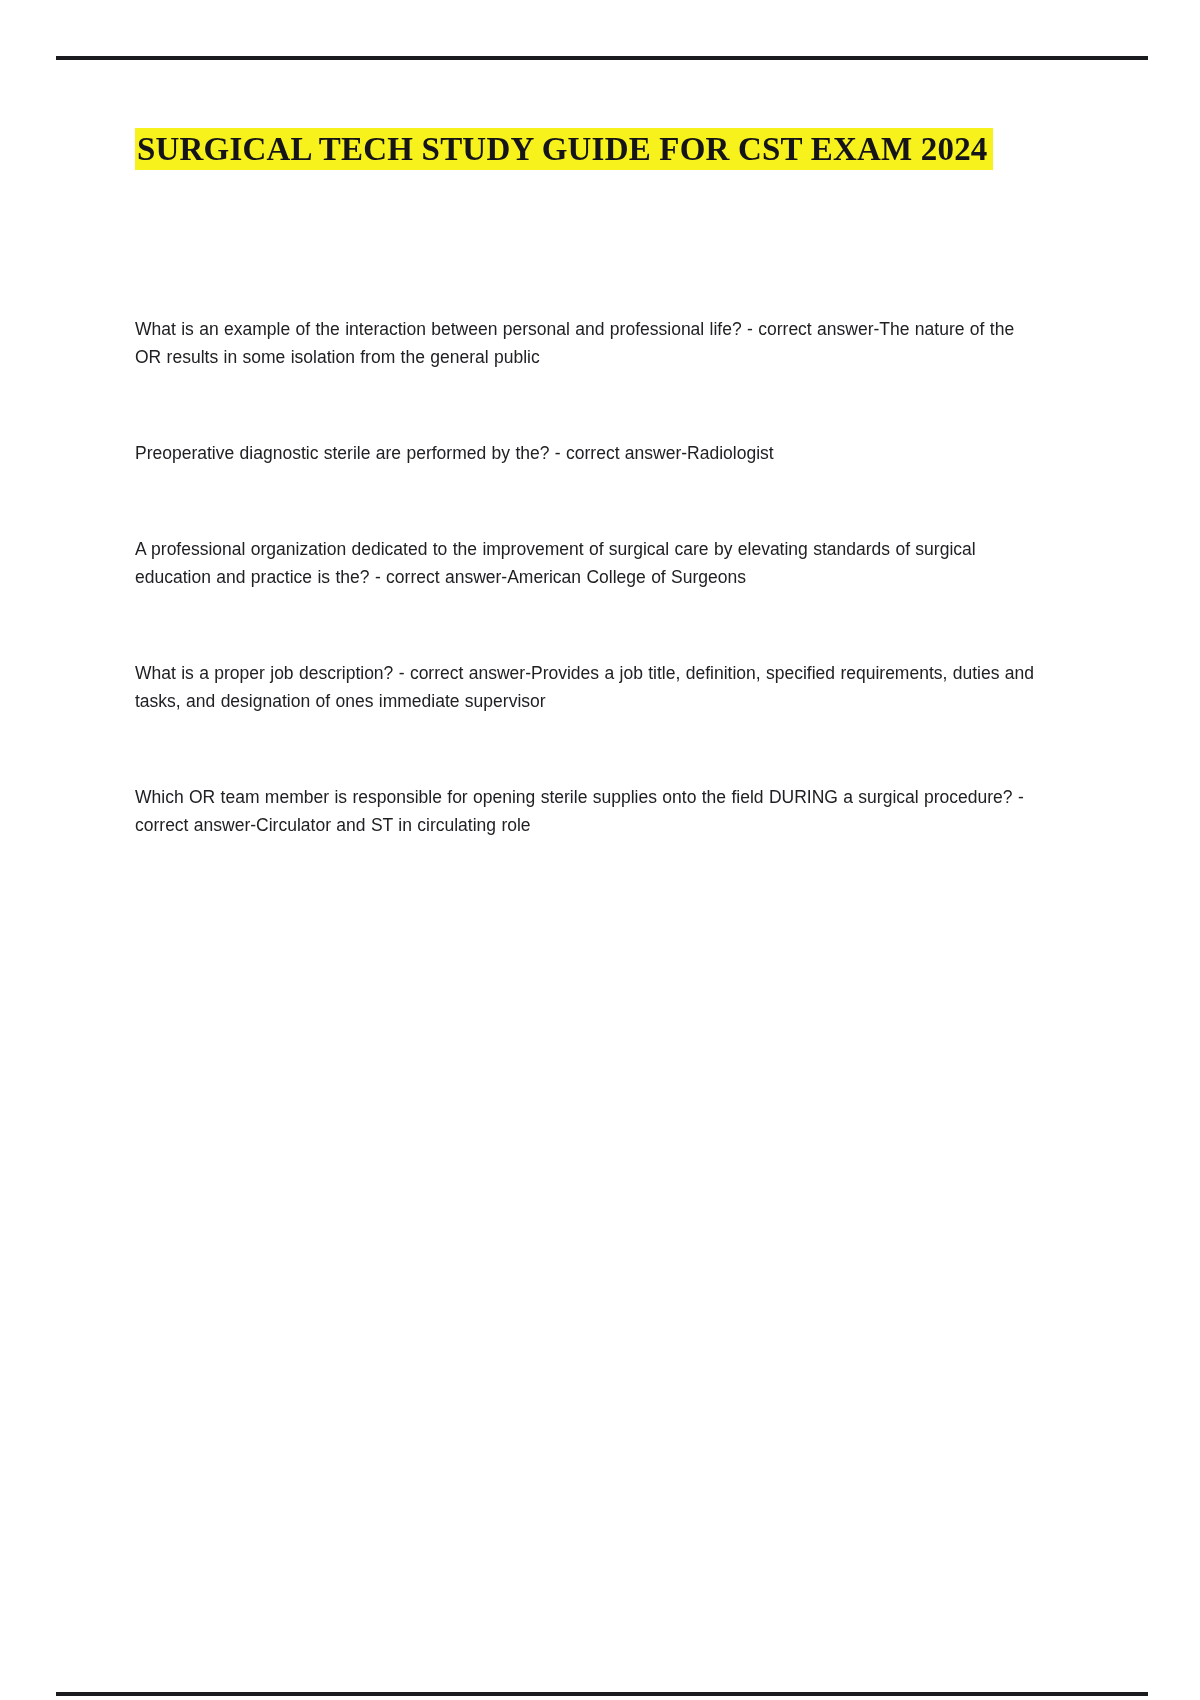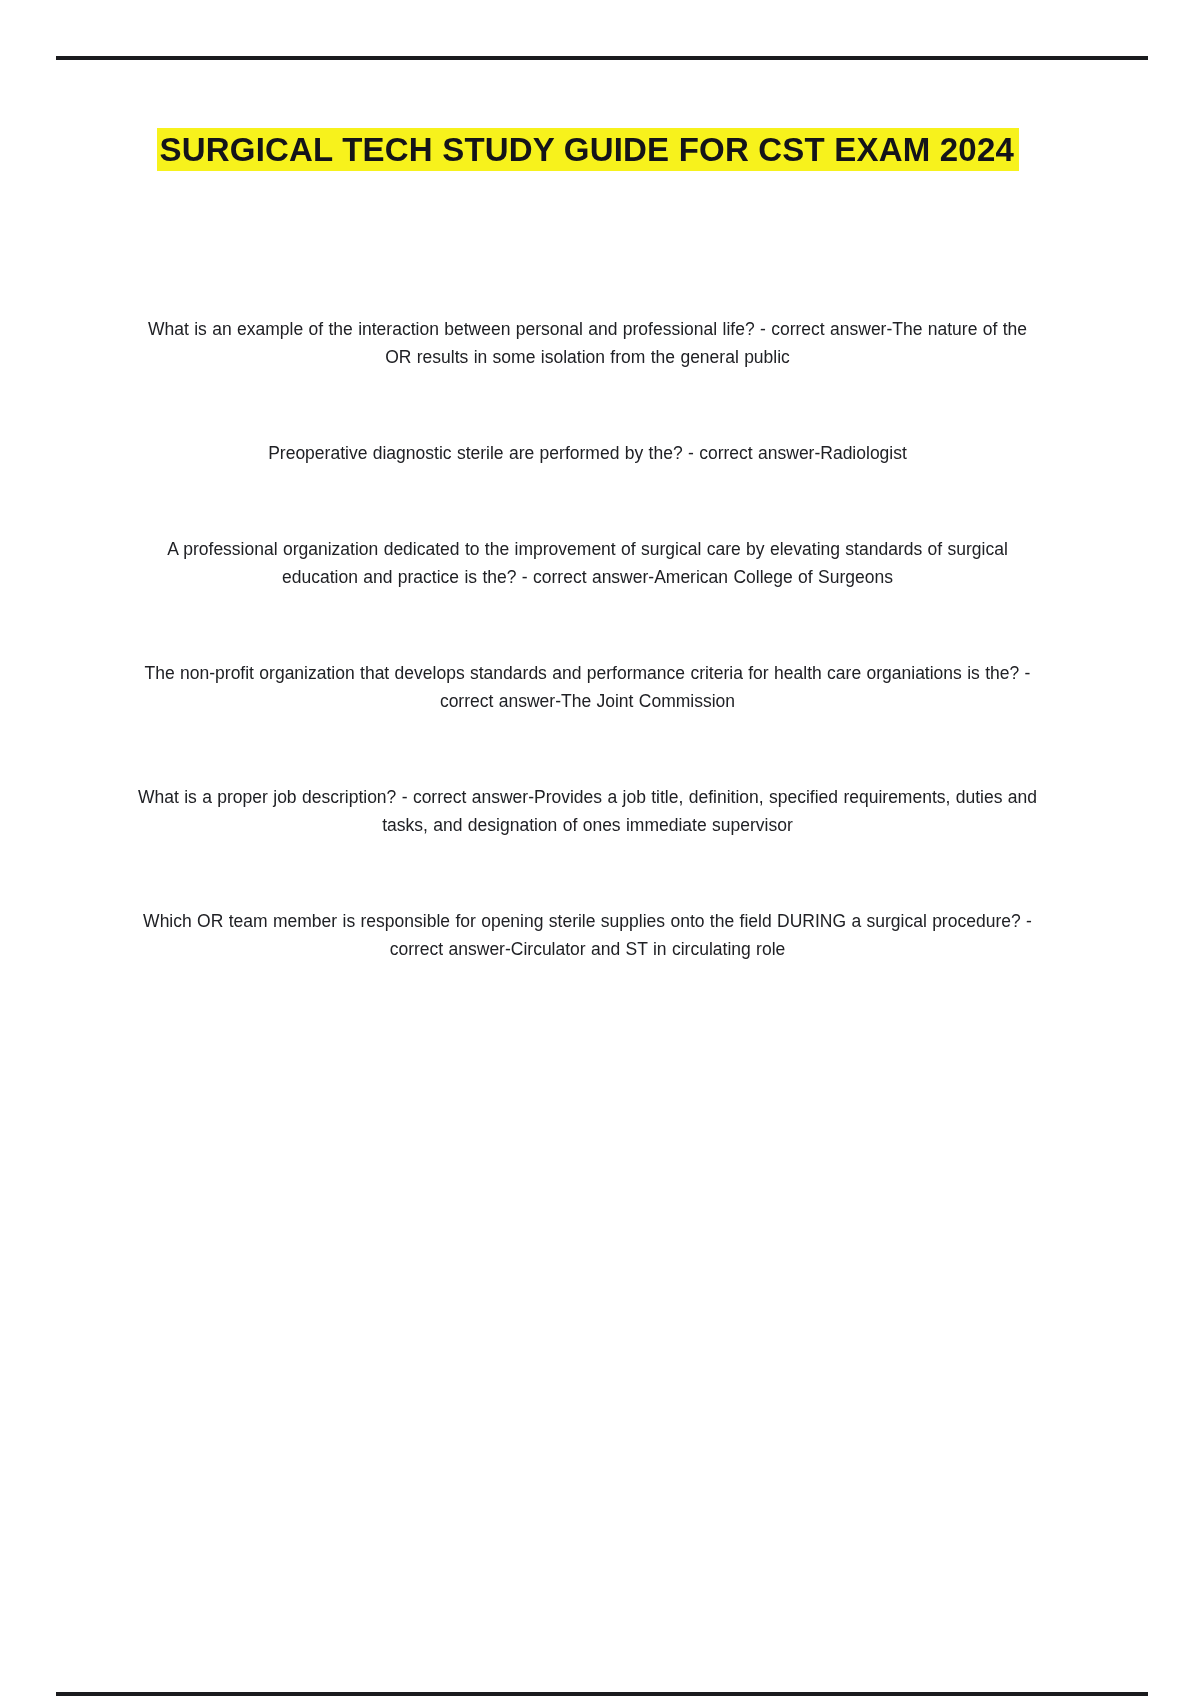--- a/index.html
+++ b/index.html
@@ -26,58 +26,55 @@
   .rule-bottom { top: 1692px; }
 
   .content {
     position: absolute;
     left: 135px;
     top: 128px;
     width: 905px;
   }
 
   .doc-title {
-    margin: 0 0 143px 12px;
+    margin: 0 0 143px 0;
     max-width: 872px;
-    font-family: Liberation Sans, sans-serif;
+    font-family: Liberation Serif, serif;
     font-weight: bold;
     font-size: 33px;
     line-height: 1.32;
     letter-spacing: 0.2px;
     color: #141419;
-    text-align: right;
   }
   .doc-title mark {
     background: #f7f21c;
     color: #141419;
     padding: 3px 5px 3px 2px;
     -webkit-box-decoration-break: clone;
     box-decoration-break: clone;
   }
 
   .qa-item {
     margin: 0 0 68px 0;
     font-size: 17.5px;
     line-height: 28px;
     color: #202125;
     word-spacing: 0.5px;
-    text-align: center;
   }
 </style>
 </head>
 <body>
 
 <div class="page">
   <div class="rule rule-top"></div>
 
   <div class="content">
     <h1 class="doc-title"><mark>SURGICAL TECH STUDY GUIDE FOR CST EXAM 2024</mark></h1>
 
     <p class="qa-item">What is an example of the interaction between personal and professional life? - correct answer-The nature of the OR results in some isolation from the general public</p>
     <p class="qa-item">Preoperative diagnostic sterile are performed by the? - correct answer-Radiologist</p>
     <p class="qa-item">A professional organization dedicated to the improvement of surgical care by elevating standards of surgical education and practice is the? - correct answer-American College of Surgeons</p>
-    <p class="qa-item">The non-profit organization that develops standards and performance criteria for health care organiations is the? - correct answer-The Joint Commission</p>
     <p class="qa-item">What is a proper job description? - correct answer-Provides a job title, definition, specified requirements, duties and tasks, and designation of ones immediate supervisor</p>
     <p class="qa-item">Which OR team member is responsible for opening sterile supplies onto the field DURING a surgical procedure? - correct answer-Circulator and ST in circulating role</p>
   </div>
 
   <div class="rule rule-bottom"></div>
 </div>
 
 </body></html>

